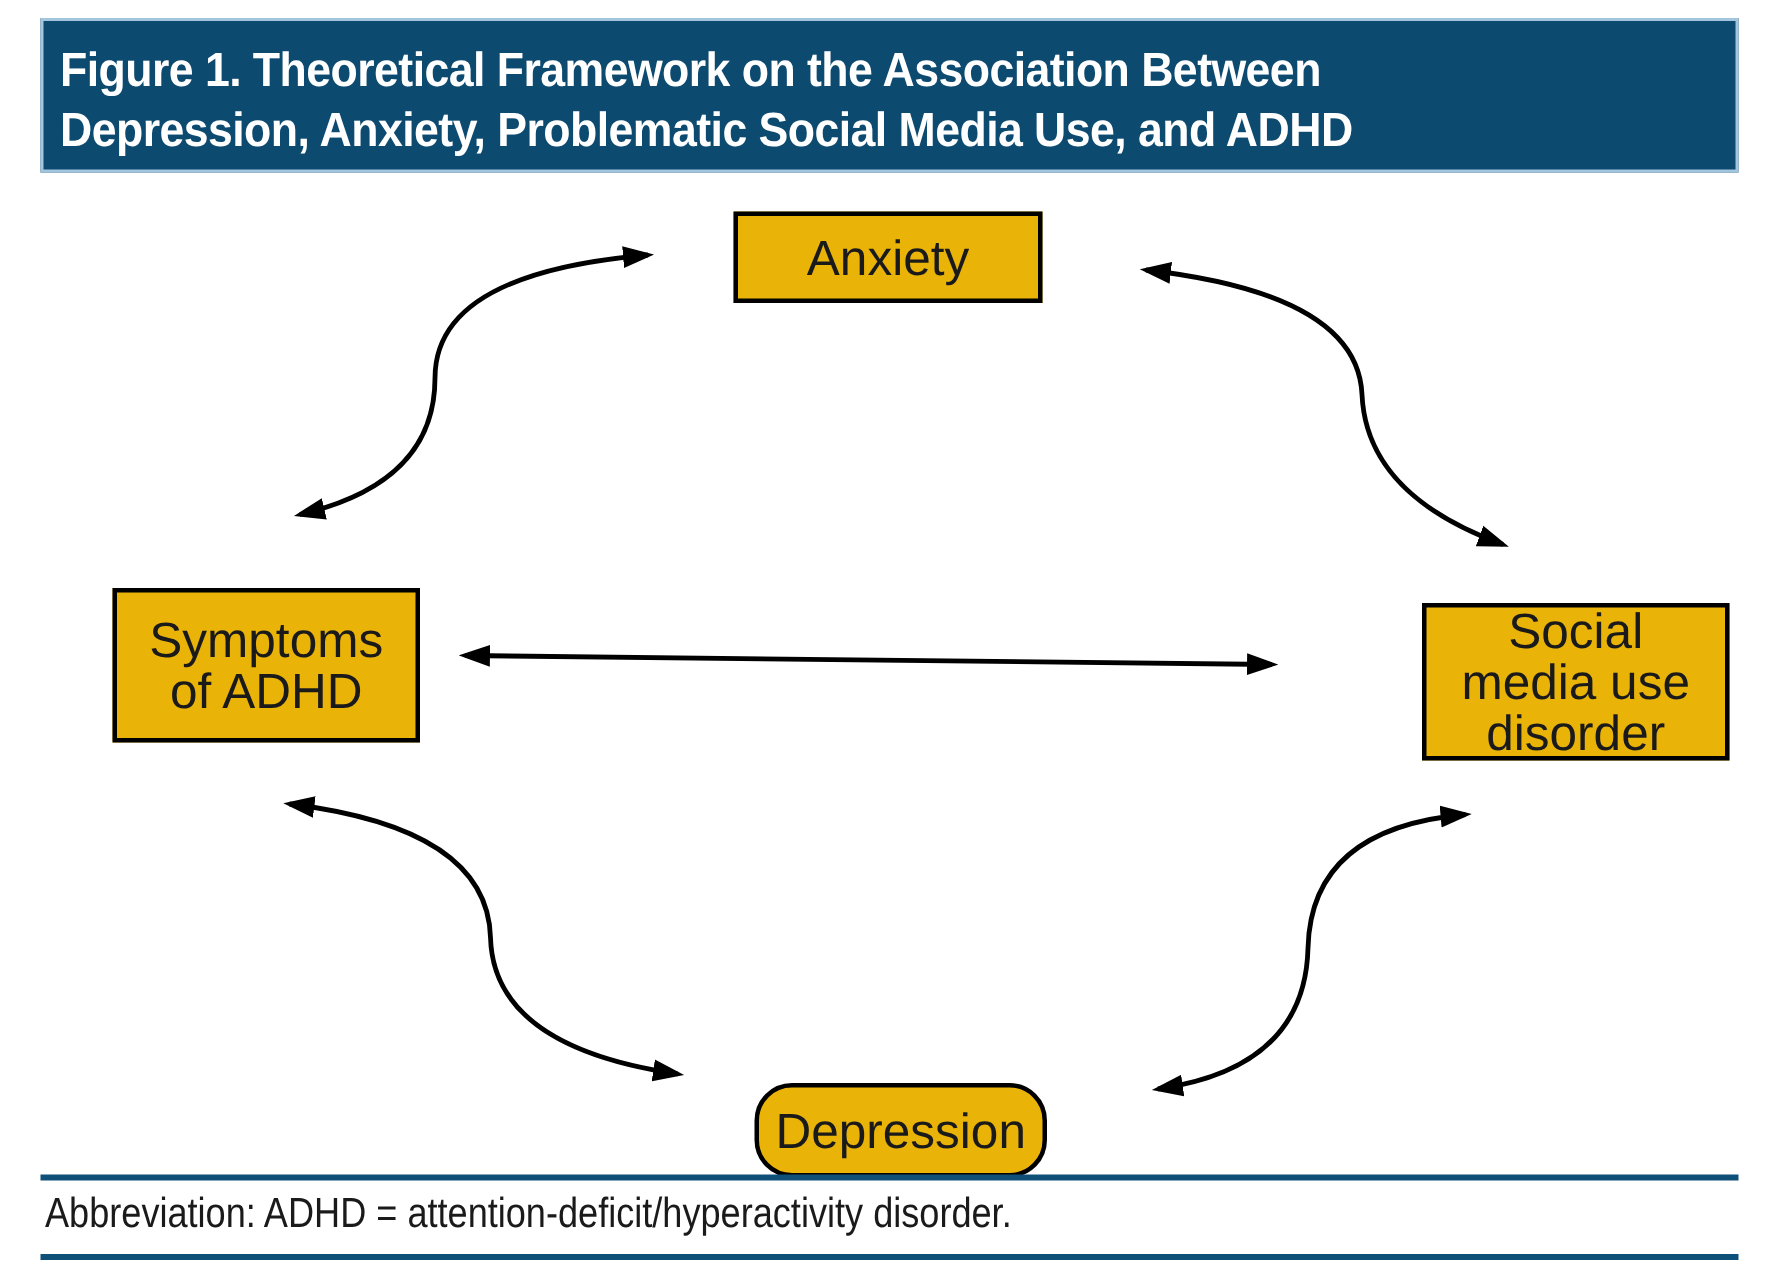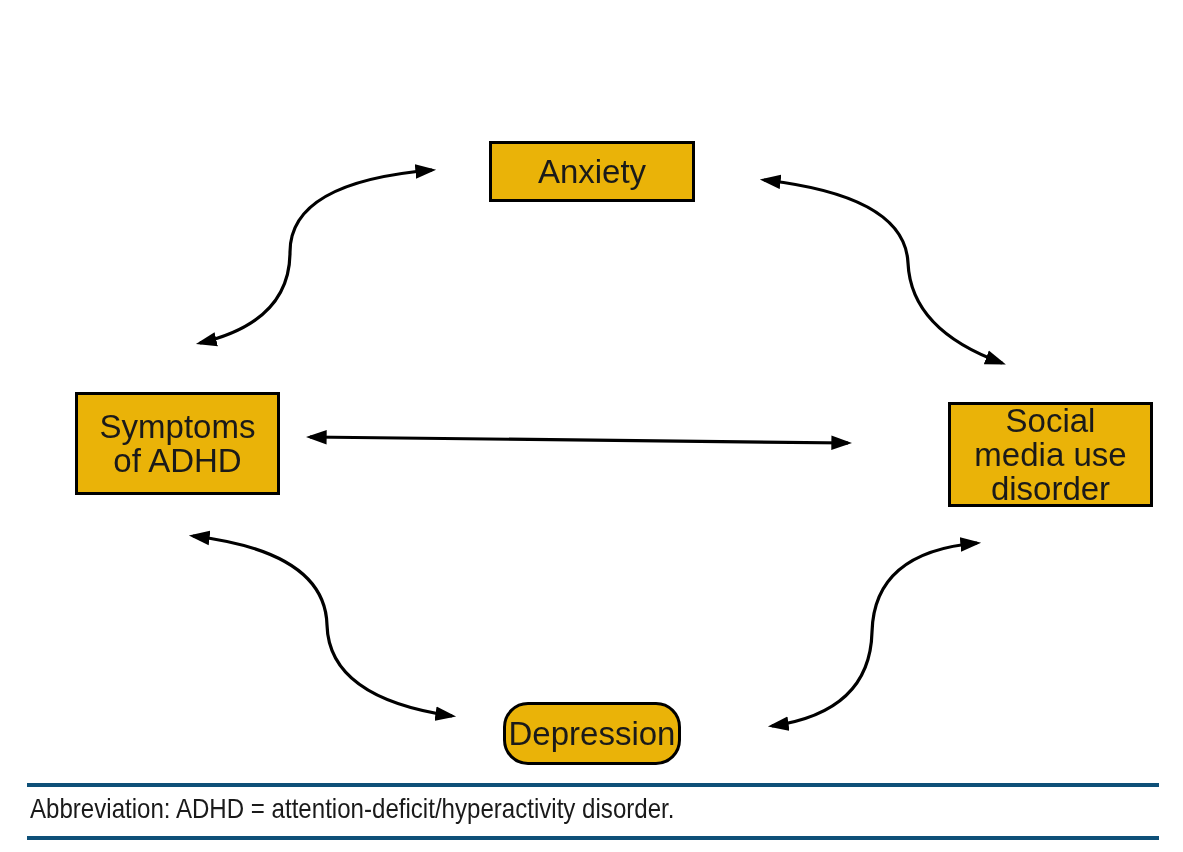--- a/index.html
+++ b/index.html
@@ -55,21 +55,21 @@
     justify-content: center;
     text-align: center;
     font-size: 33px;
     line-height: 34px;
     color: var(--body-text);
   }
   .node .node-label { display: block; max-width: 180px; }
   #node-anxiety    { left: 489px; top: 141px; width: 206px; height: 61px;  }
   #node-adhd       { left: 50px;  top: 392px; width: 205px; height: 103px; margin-left: 25px; }
   #node-social     { left: 948px; top: 402px; width: 205px; height: 105px; }
-  #node-depression { left: 503px; top: 702px; width: 178px; height: 63px; border-radius: 25px;  }
+  #node-depression { left: 503px; top: 722px; width: 195px; height: 63px; border-radius: 25px;  }
   .rule {
     position: absolute;
     left: 27px;
     width: 1132px; height: 4px;
     background: var(--rule);
     border: none; margin: 0; padding: 0;
   }
   #rule-top    { top: 783px; }
   #rule-bottom { top: 836px; }
   .abbrev-note {
@@ -81,20 +81,24 @@
     white-space: nowrap;
     transform: scaleX(0.86);
     transform-origin: 0 0;
   }
 </style>
 </head>
 <body>
 
 <div class="page">
 
+  <header class="figure-header">
+    <div class="title-line">Figure 1. Theoretical Framework on the Association Between</div>
+    <div class="title-line">Depression, Anxiety, Problematic Social Media Use, and ADHD</div>
+  </header>
 
   <svg class="edges" viewBox="0 0 1183 852" xmlns="http://www.w3.org/2000/svg" aria-hidden="true">
     <defs>
       <marker id="ah" viewBox="0 0 10 7" refX="8" refY="3.5" markerWidth="6.5" markerHeight="4.8" orient="auto-start-reverse">
         <path d="M0,0 L10,3.5 L0,7 Z" style="fill: var(--arrow); stroke: none;"></path>
       </marker>
     </defs>
     <path d="M 200 343 Q 290 322 290 252 Q 290 182 432 170" marker-start="url(#ah)" marker-end="url(#ah)"></path>
     <path d="M 764 180 Q 905 196 908 263 Q 911 330 1002 363" marker-start="url(#ah)" marker-end="url(#ah)"></path>
     <path d="M 310 437 L 848 443" marker-start="url(#ah)" marker-end="url(#ah)"></path>

